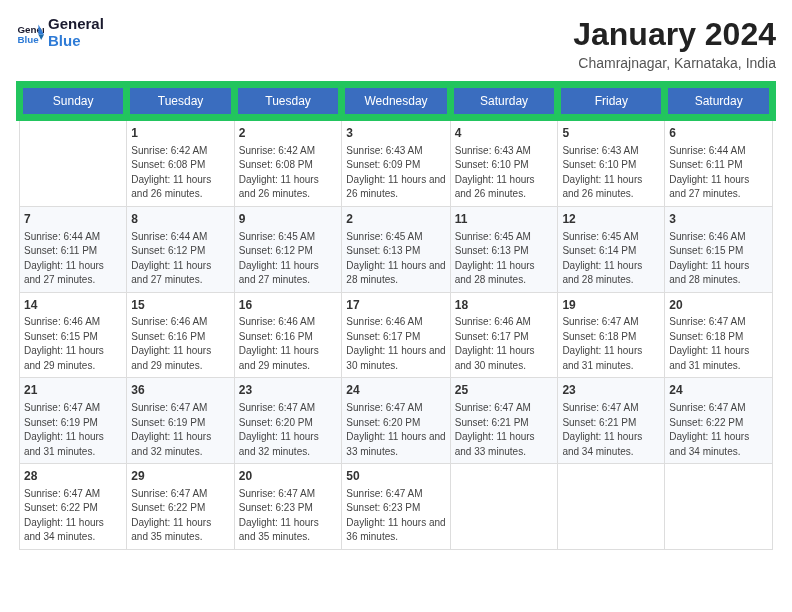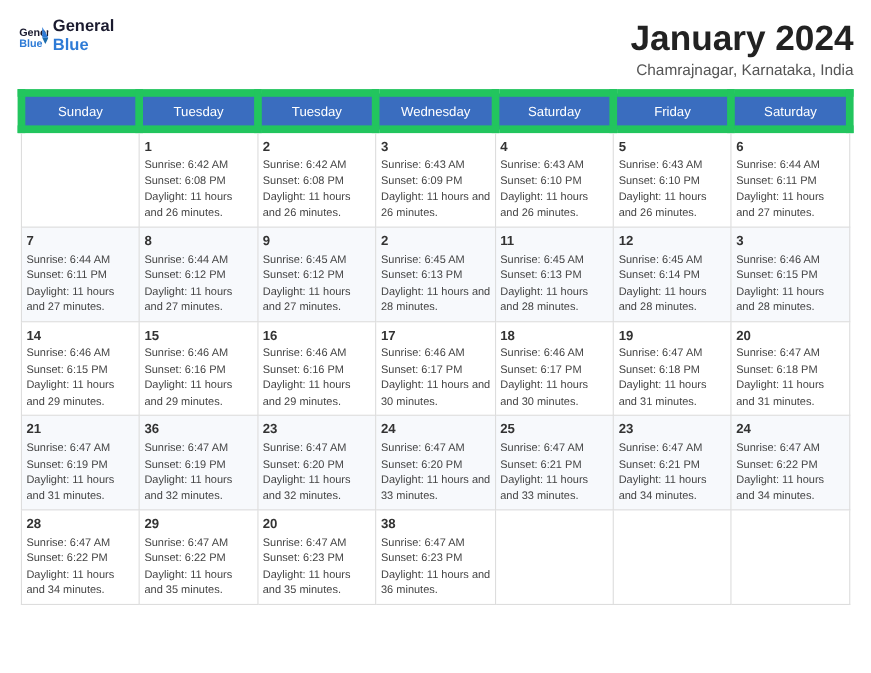--- a/index.html
+++ b/index.html
@@ -310,21 +310,21 @@
 Sunset: 6:22 PM
 Daylight: 11 hours and 35 minutes.</div>
           </td>
           <td>
             <span class="day-number">20</span>
             <div class="day-info" style="white-space: pre-line;">Sunrise: 6:47 AM
 Sunset: 6:23 PM
 Daylight: 11 hours and 35 minutes.</div>
           </td>
           <td>
-            <span class="day-number">38</span>
+            <span class="day-number">50</span>
             <div class="day-info" style="white-space: pre-line;">Sunrise: 6:47 AM
 Sunset: 6:23 PM
 Daylight: 11 hours and 36 minutes.</div>
           </td>
           <td></td>
           <td></td>
           <td></td>
         </tr>
       </tbody>
   </table>

